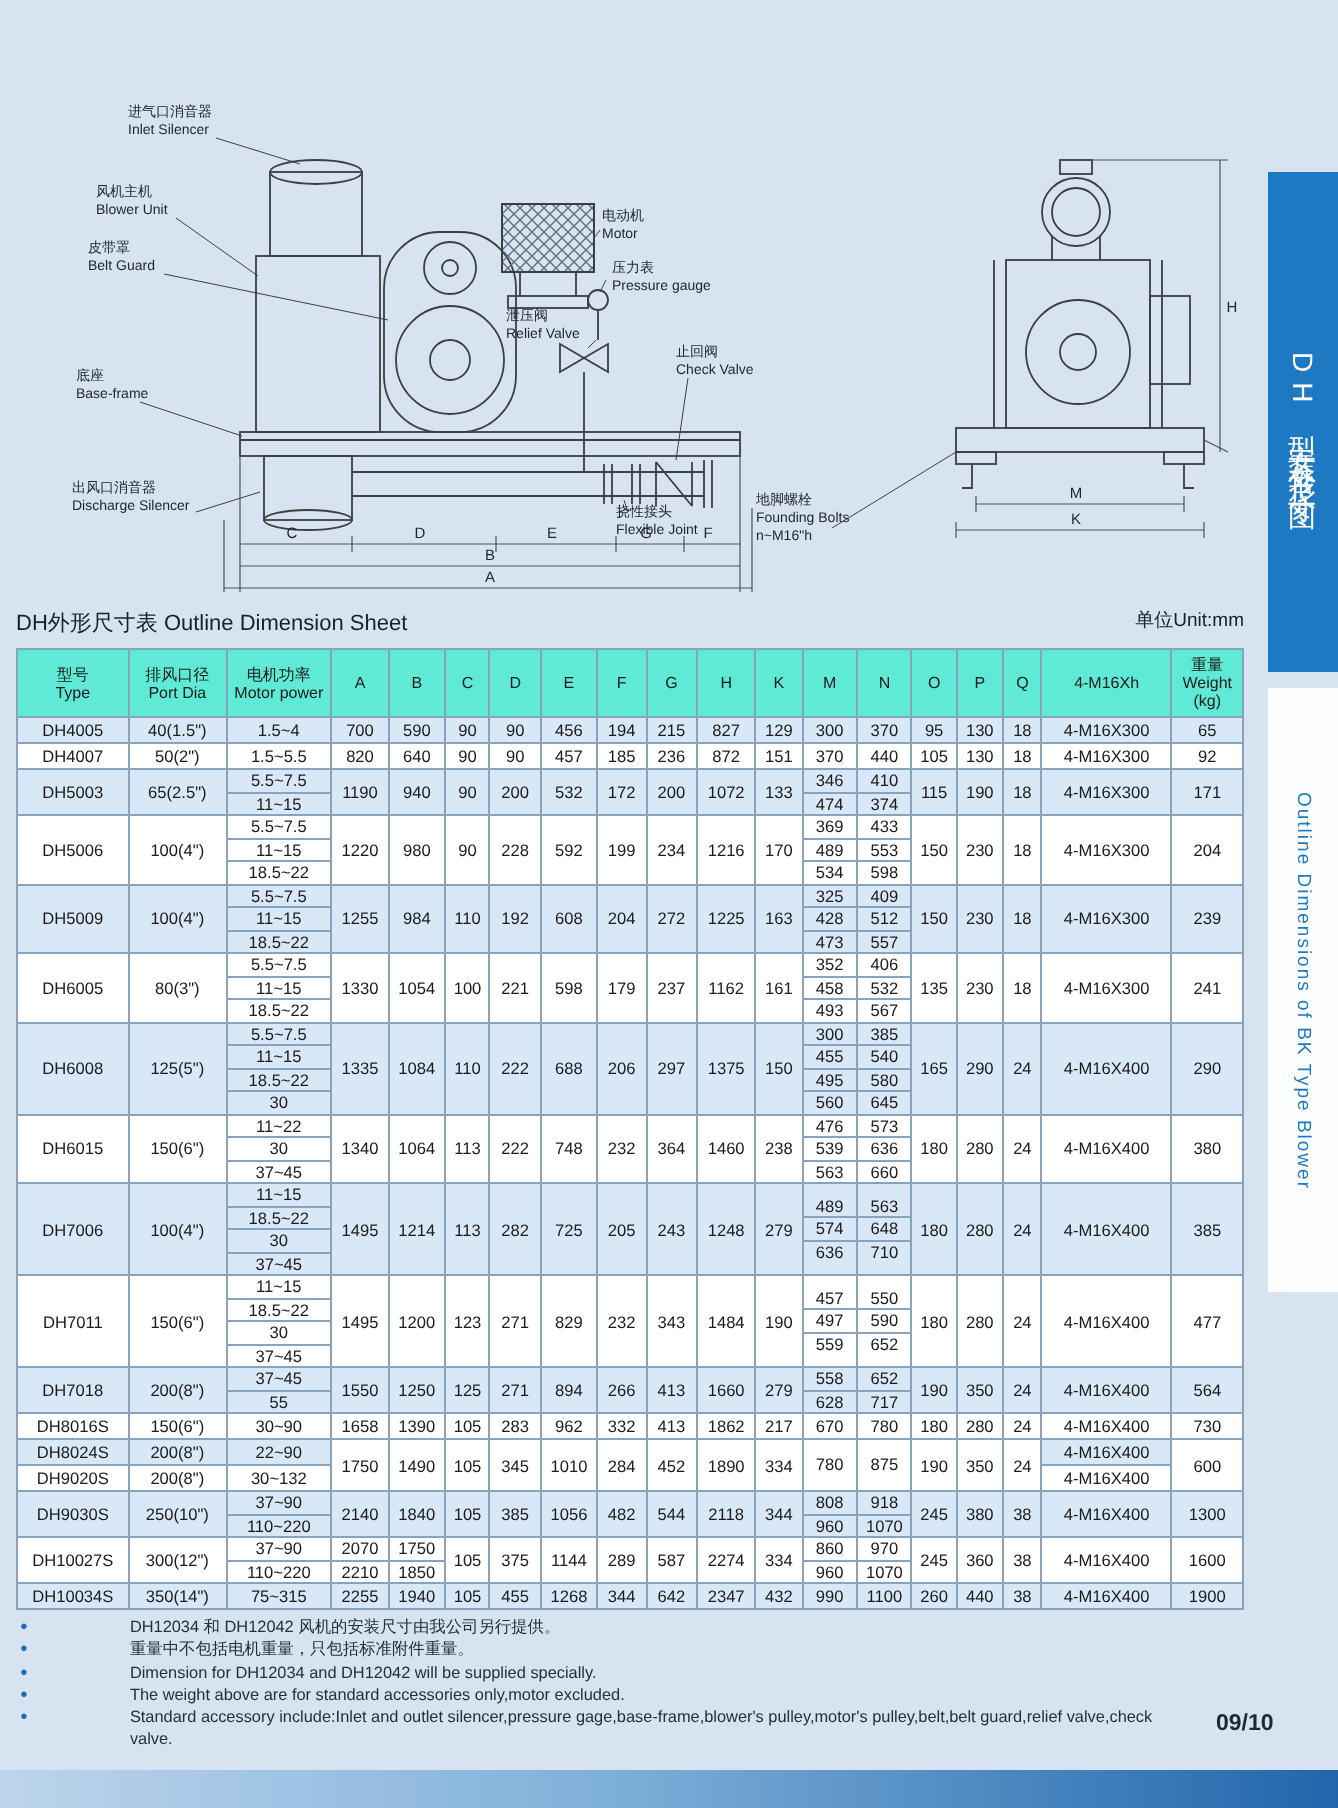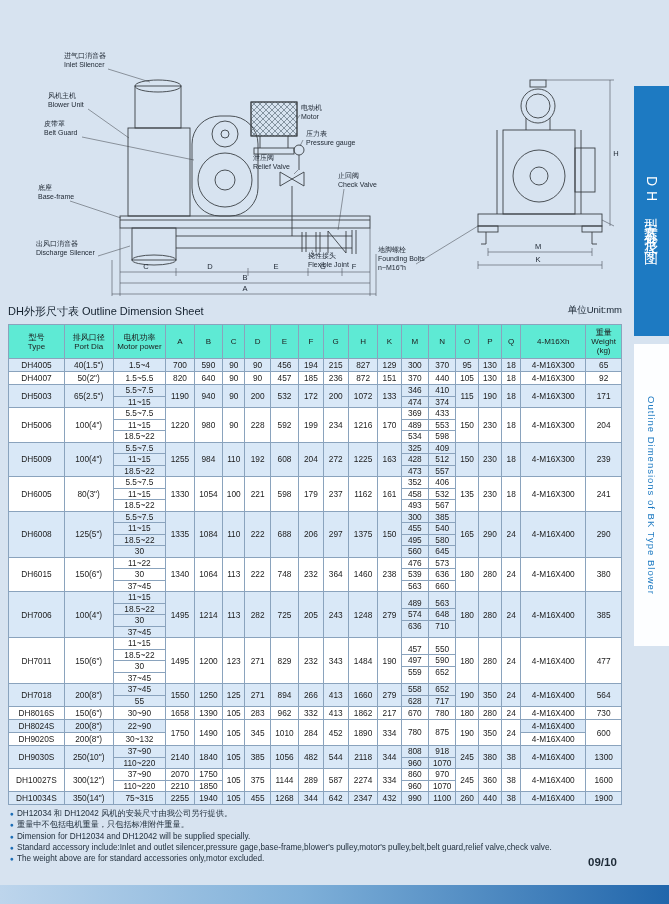--- a/index.html
+++ b/index.html
@@ -23,24 +23,24 @@
                  line-height:9px; padding:3px 0; }
   .dimtable td { font-size:8.3px; padding:1px 0; }
   tr.t { background:#d9e8f7; }
   tr.w { background:#ffffff; }
   td.stackcell { padding:0; }
   .sv { line-height:10.5px; }
   .svb { border-bottom:1px solid #8aa3bd; }
   td.sharedw { background:#ffffff; }
 
   .notes { position:absolute; left:10px; top:808px; width:584px; }
-  .note { display:flex; font-size:8.2px; line-height:11.3px; color:#22303d; }
+  .note { display:flex; font-size:8.2px; line-height:11.3px; color:#22303d;gap:48px; }
   .bullet { color:#1d6db5; font-size:6.5px; line-height:11.3px; margin-right:3px; }
 
-  .pagenum { position:absolute; left:588px; top:856px; font-size:11.5px;
+  .pagenum { position:absolute; left:608px; top:856px; font-size:11.5px;
              font-weight:bold; color:#1d2a36; }
 
   .band { position:absolute; left:0; bottom:0; width:669px; height:19px;
           background:linear-gradient(90deg,#bdd5ec 0%,#7fb0d9 45%,#2166ab 100%); }
 
   .side-cn { position:absolute; right:0; top:86px; width:35px; height:250px;
              background:#1d7ac2; display:flex; align-items:center; justify-content:center; }
   .side-cn span { writing-mode:vertical-rl; color:#ffffff; font-size:14px;
                   letter-spacing:5px; }
   .side-en { position:absolute; right:0; top:344px; width:35px; height:302px;
@@ -822,25 +822,25 @@
     <div class="note">
         <span class="bullet">●</span>
         <span>重量中不包括电机重量，只包括标准附件重量。</span>
       </div>
     <div class="note">
         <span class="bullet">●</span>
         <span>Dimension for DH12034 and DH12042 will be supplied specially.</span>
       </div>
     <div class="note">
         <span class="bullet">●</span>
-        <span>Standard accessory include:Inlet and outlet silencer,pressure gage,base-frame,blower's pulley,motor's pulley,belt,belt guard,relief valve,check valve.</span>
+        <span>The weight above are for standard accessories only,motor excluded.</span>
       </div>
     <div class="note">
         <span class="bullet">●</span>
-        <span>The weight above are for standard accessories only,motor excluded.</span>
+        <span>Standard accessory include:Inlet and outlet silencer,pressure gage,base-frame,blower's pulley,motor's pulley,belt,belt guard,relief valve,check valve.</span>
       </div>
   </div>
 
   <div class="pagenum">09/10</div>
   <div class="band"></div>
 
   <div class="side-cn">
     <span>DH型安装外形尺寸图</span>
   </div>
   <div class="side-en">

